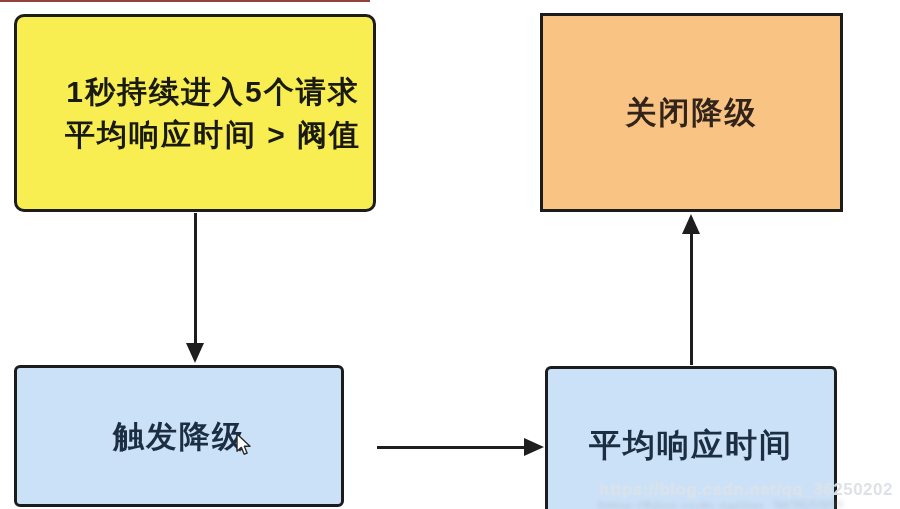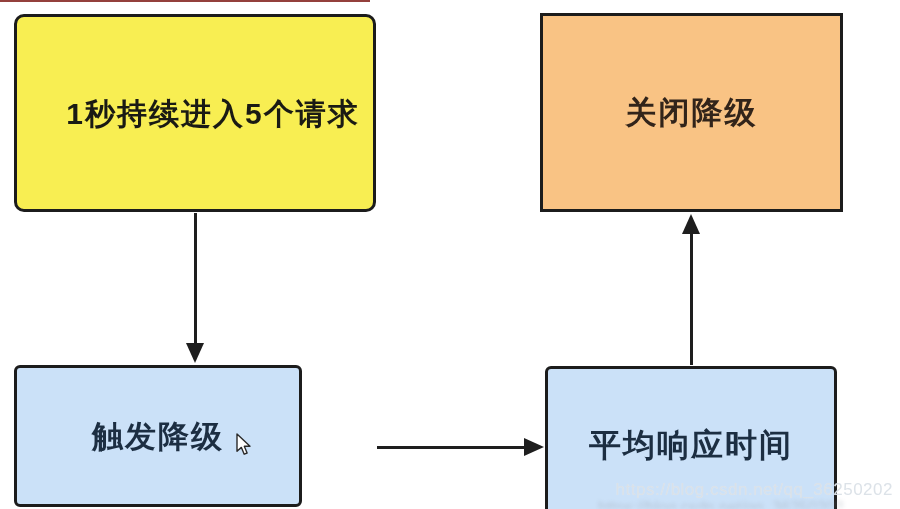--- a/index.html
+++ b/index.html
@@ -41,21 +41,21 @@
     padding-left: 36px;
   }
   .node-close {
     left: 540px; top: 13px; width: 303px; height: 199px;
     background: #f9c384;
     border-radius: 0;
     color: #32241a;
     font-size: 31px;
   }
   .node-trigger {
-    left: 14px; top: 365px; width: 288px; height: 142px;
+    left: 14px; top: 365px; width: 330px; height: 142px;
     background: #cbe1f8;
     border-radius: 6px;
     color: #1c2e42;
     font-size: 31px;
     line-height: 45px;
   }
   .node-window {
     left: 545px; top: 366px; width: 292px; height: 160px;
     background: #cbe1f8;
     border-radius: 6px 6px 0 0;
@@ -91,20 +91,21 @@
 
   
   .watermark {
     position: absolute;
     right: 7px; top: 480px;
     font-size: 17px;
     letter-spacing: 0.5px;
     color: rgba(218, 224, 231, 0.95);
     text-shadow: 0 0 1px rgba(255,255,255,0.35);
     white-space: nowrap;
+    font-weight: bold;
   }
   .watermark-faint {
     position: absolute;
     left: 598px; top: 499px;
     width: 250px; height: 10px;
     overflow: hidden;
     font-size: 16px;
     color: #9aa4ae;
     opacity: 0.45;
     filter: blur(2px);
@@ -117,20 +118,21 @@
     left: 236px; top: 433px;
   }
 </style>
 </head>
 <body>
 
 <div class="top-strip"></div>
 
 <div class="node node-condition">
   <span>1秒持续进入5个请求</span>
+  <span>平均响应时间 &gt; 阀值</span>
 </div>
 
 <div class="node node-close">
   <span>关闭降级</span>
 </div>
 
 <div class="node node-trigger">
   <span>触发降级</span>
 </div>
 

